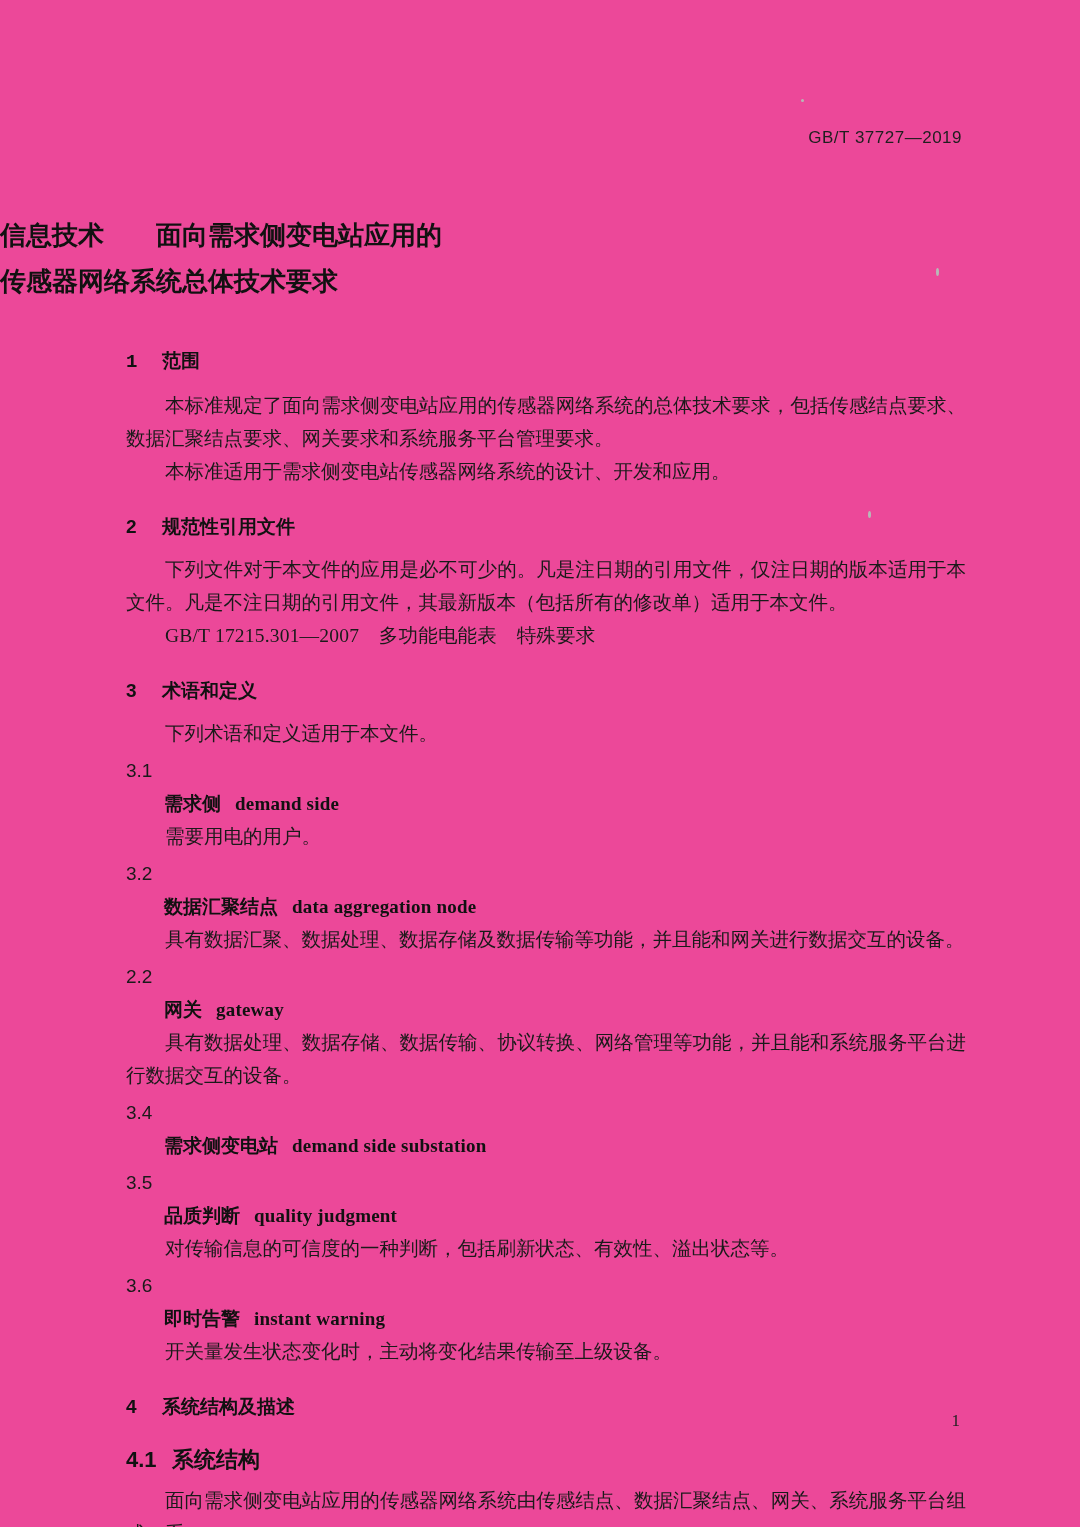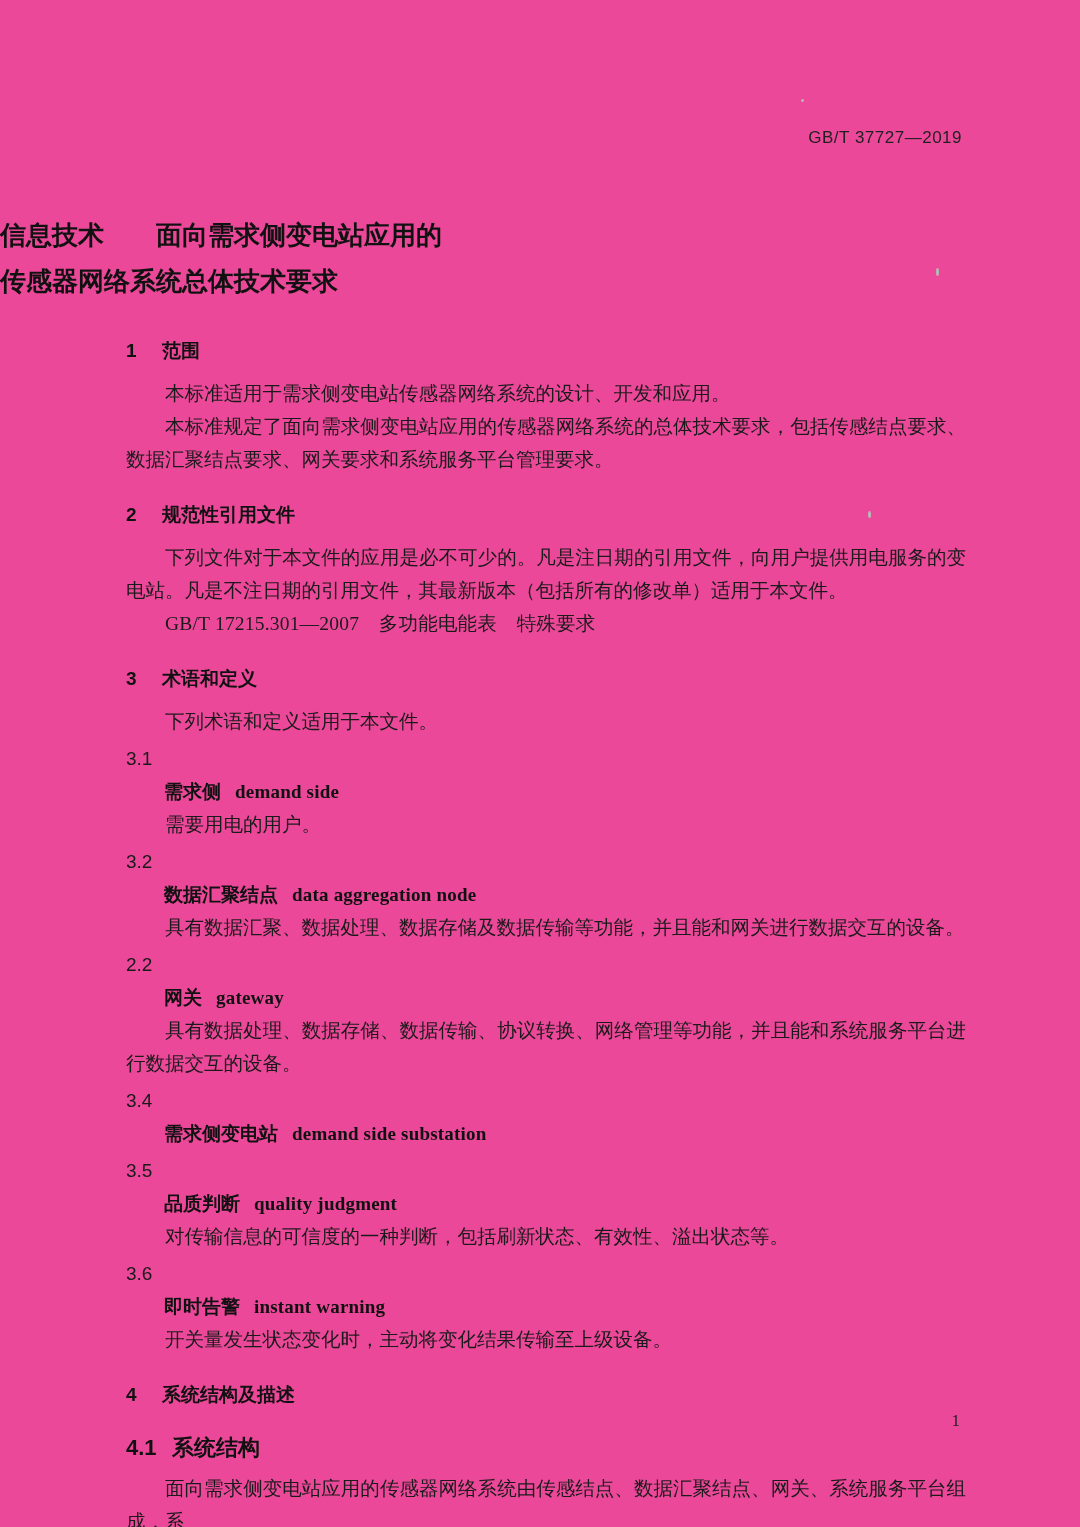--- a/index.html
+++ b/index.html
@@ -56,21 +56,21 @@
     font-weight: bold;
     font-size: 19px;
     margin-top: 22px;
     margin-bottom: 10px;
     color: #111;
   }
   .sec-head .num {
     display: inline-block;
     min-width: 36px;
   }
-  .sec-head.first { margin-top: 4px; }
+  .sec-head.first { margin-top: 16px; font-family: Liberation Mono, monospace; }
   .para {
     text-indent: 2em;
     text-align: justify;
     margin: 0;
     color: #1a1a1a;
   }
   .ref-line {
     text-indent: 2em;
     margin: 0;
     letter-spacing: 0.2px;
@@ -139,27 +139,27 @@
   <div class="doc-title">
     <span class="line1">信息技术　　面向需求侧变电站应用的</span>
     <span class="line2">传感器网络系统总体技术要求</span>
   </div>
 
   <div class="content">
 
     <div class="sec-head first">
       <span class="num">1</span><span>范围</span>
     </div>
+    <p class="para">本标准规定了面向需求侧变电站应用的传感器网络系统的总体技术要求，包括传感结点要求、数据汇聚结点要求、网关要求和系统服务平台管理要求。</p>
     <p class="para">本标准适用于需求侧变电站传感器网络系统的设计、开发和应用。</p>
-    <p class="para">本标准规定了面向需求侧变电站应用的传感器网络系统的总体技术要求，包括传感结点要求、数据汇聚结点要求、网关要求和系统服务平台管理要求。</p>
 
     <div class="sec-head">
       <span class="num">2</span><span>规范性引用文件</span>
     </div>
-    <p class="para">下列文件对于本文件的应用是必不可少的。凡是注日期的引用文件，向用户提供用电服务的变电站。凡是不注日期的引用文件，其最新版本（包括所有的修改单）适用于本文件。</p>
+    <p class="para">下列文件对于本文件的应用是必不可少的。凡是注日期的引用文件，仅注日期的版本适用于本文件。凡是不注日期的引用文件，其最新版本（包括所有的修改单）适用于本文件。</p>
     <p class="ref-line">GB/T 17215.301—2007　多功能电能表　特殊要求</p>
 
     <div class="sec-head">
       <span class="num">3</span><span>术语和定义</span>
     </div>
     <p class="para">下列术语和定义适用于本文件。</p>
 
     <div class="term-num">3.1</div>
     <div class="term-name">
       <span>需求侧</span><span class="en">demand side</span>

